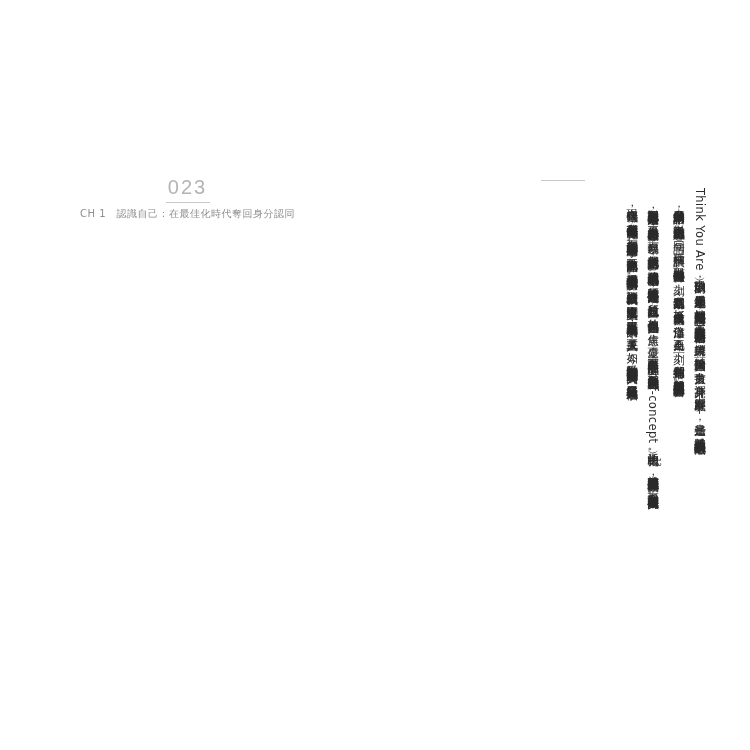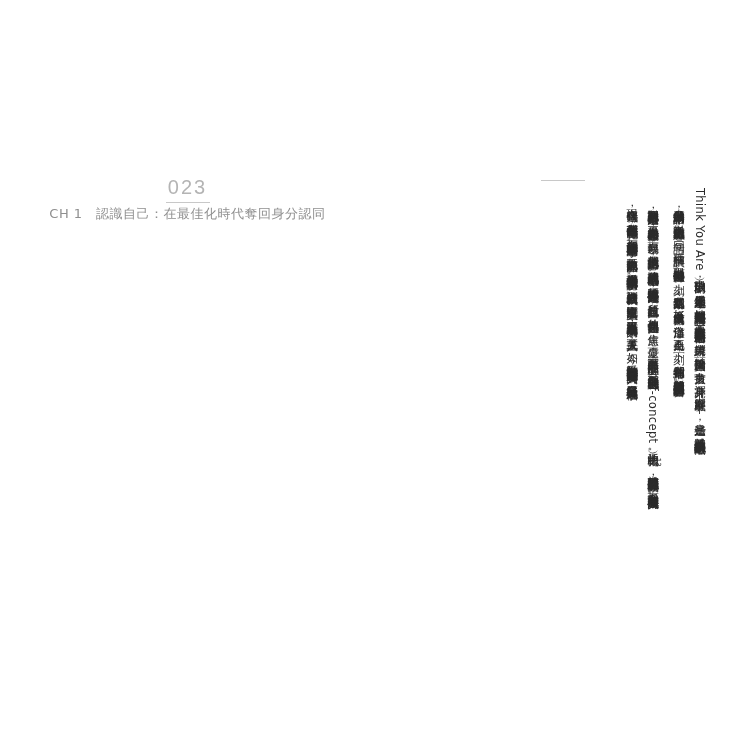--- a/index.html
+++ b/index.html
@@ -15,21 +15,21 @@
   .page-left  { left: 0; }
   .page-right { left: 375px; }
 
   .pagenum-block { position: absolute; top: 146px; left: 0; width: 100%; text-align: center; margin-top: 30px; }
   .pagenum {
     font-size: 20px; font-weight: 300; letter-spacing: 2px;
     color: #b4b4b4; line-height: 22px;
     font-family: "Liberation Sans", sans-serif;
   }
   .pagenum-rule { width: 44px; height: 1px; background: #c8c8c8; margin: 4px auto 6px auto; }
-  .running-head { font-size: 13px; color: #8f8f8f; letter-spacing: 0.5px; line-height: 10px; }
+  .running-head { font-size: 10px; color: #8f8f8f; letter-spacing: 0.5px; line-height: 10px; }
 
   .vbody {
     position: absolute; top: 188px; height: 452px;
     writing-mode: vertical-rl; text-orientation: mixed;
     font-size: 11.5px; line-height: 21px; letter-spacing: 0.35px;
     color: #2b2b2b;
     font-family: "DejaVu Sans", sans-serif;
   }
   .vbody-right { right: 40px; }
 

